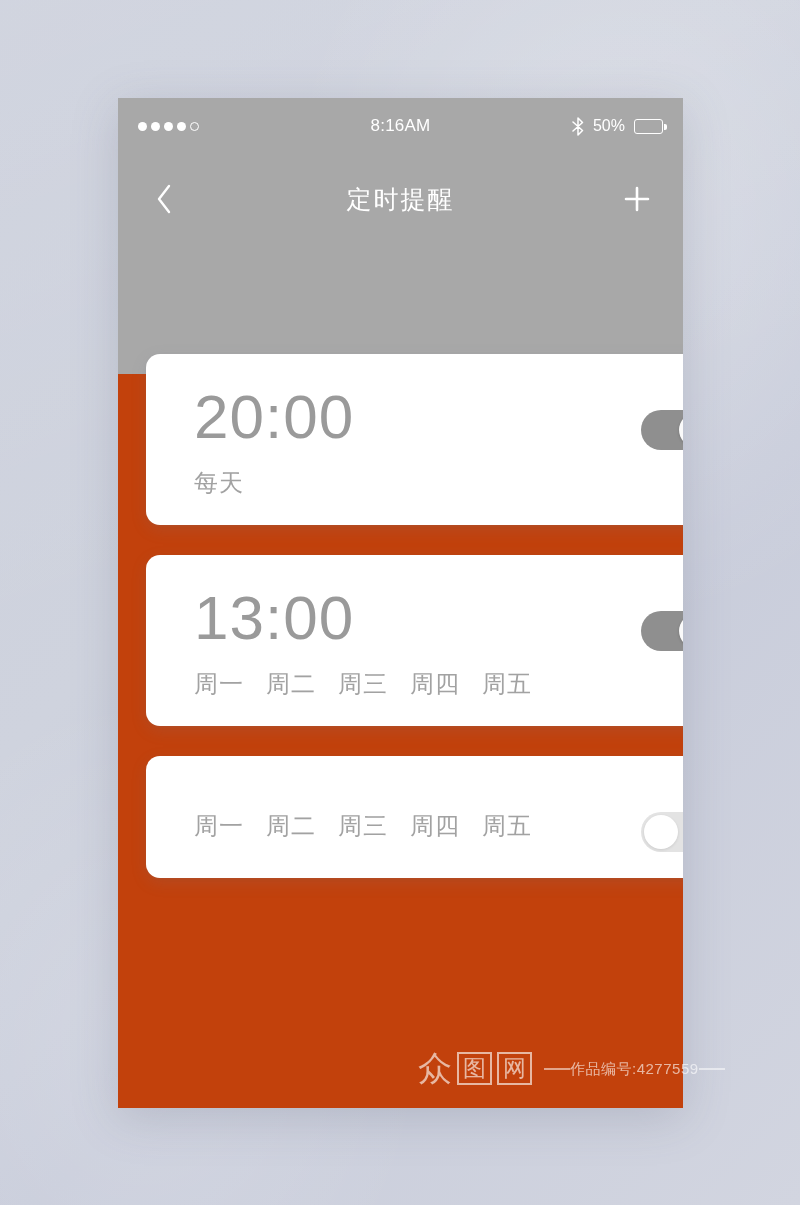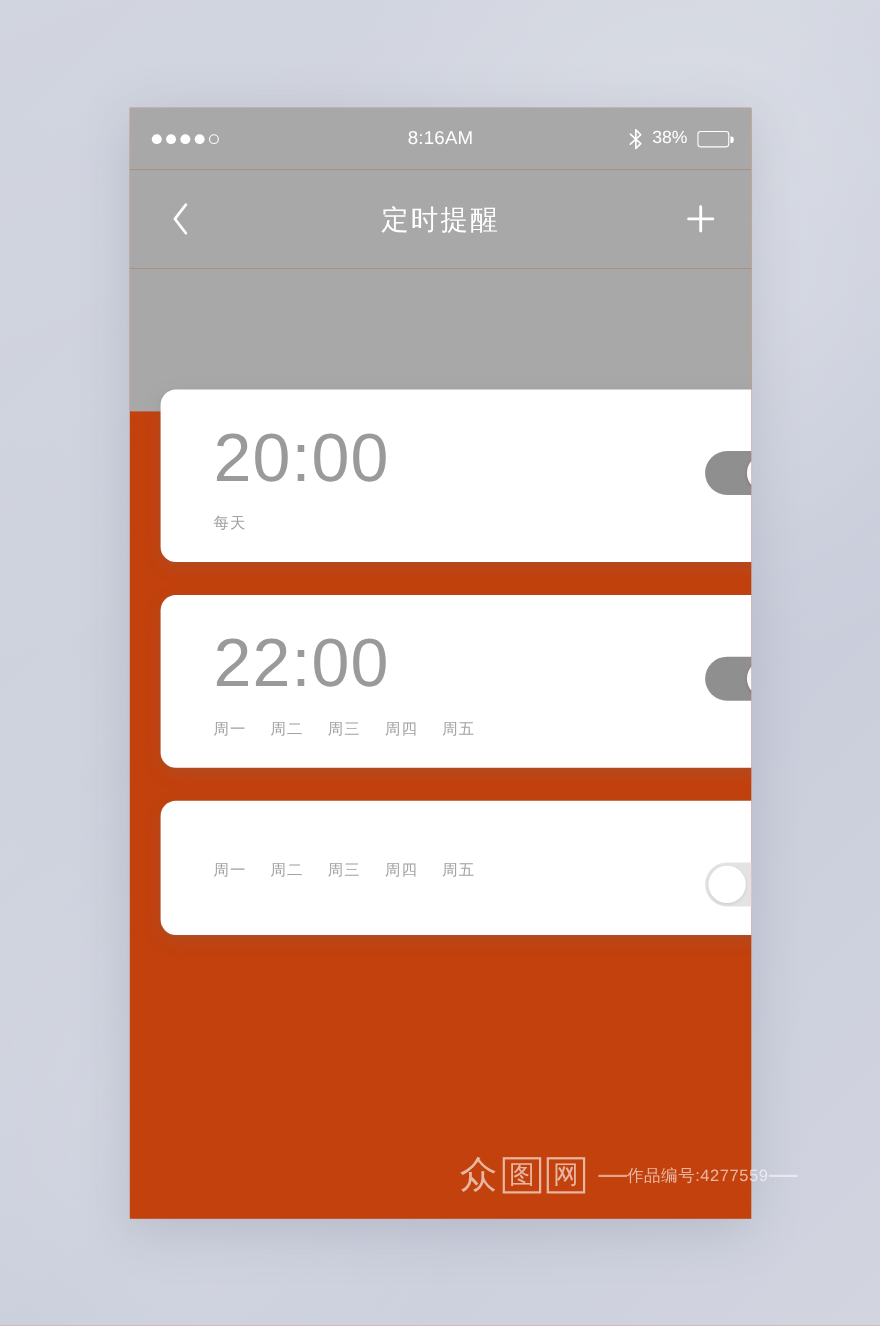--- a/index.html
+++ b/index.html
@@ -165,21 +165,21 @@
     color: #9a9a9a;
     line-height: 0.95;
     letter-spacing: 1px;
   }
   .alarm-card.off .alarm-time { color: #b0b0b0; }
 
   .alarm-days {
     margin-top: 20px;
     display: flex;
     gap: 22px;
-    font-size: 14px;
+    font-size: 24px;
     color: #a2a2a2;
     letter-spacing: 1px;
     font-family: Liberation Mono, monospace;
   }
 
   
   .toggle {
     width: 75px;
     height: 40px;
     border-radius: 20px;
@@ -272,21 +272,21 @@
       <span class="dot"></span>
       <span class="dot hollow"></span>
     </div>
 
     <div class="status-time">8:16AM</div>
 
     <div class="status-right">
       <svg class="bt-icon" viewBox="0 0 12 19">
         <path d="M1 5 L10.5 13.5 L6 18 L6 1 L10.5 5.5 L1 14" fill="none" stroke="#ffffff" stroke-width="1.5" stroke-linejoin="round" stroke-linecap="round"></path>
       </svg>
-      <span>38%</span>
+      <span>50%</span>
       <span class="battery">
         <span class="battery-fill"></span>
       </span>
     </div>
   </div>
 
   <div class="navbar">
     <div class="nav-back">
       <svg width="18" height="32" viewBox="0 0 18 32">
         <path d="M14 3 L4 16 L14 29" fill="none" stroke="#ffffff" stroke-width="2.4" stroke-linecap="round" stroke-linejoin="round"></path>
@@ -313,21 +313,21 @@
           <span>每天</span>
         </div>
       </div>
       <div class="toggle">
         <span class="knob"></span>
       </div>
     </div>
 
     <div class="alarm-card">
       <div class="alarm-main">
-        <div class="alarm-time">22:00</div>
+        <div class="alarm-time">13:00</div>
         <div class="alarm-days">
           <span>周一</span>
           <span>周二</span>
           <span>周三</span>
           <span>周四</span>
           <span>周五</span>
         </div>
       </div>
       <div class="toggle">
         <span class="knob"></span>

